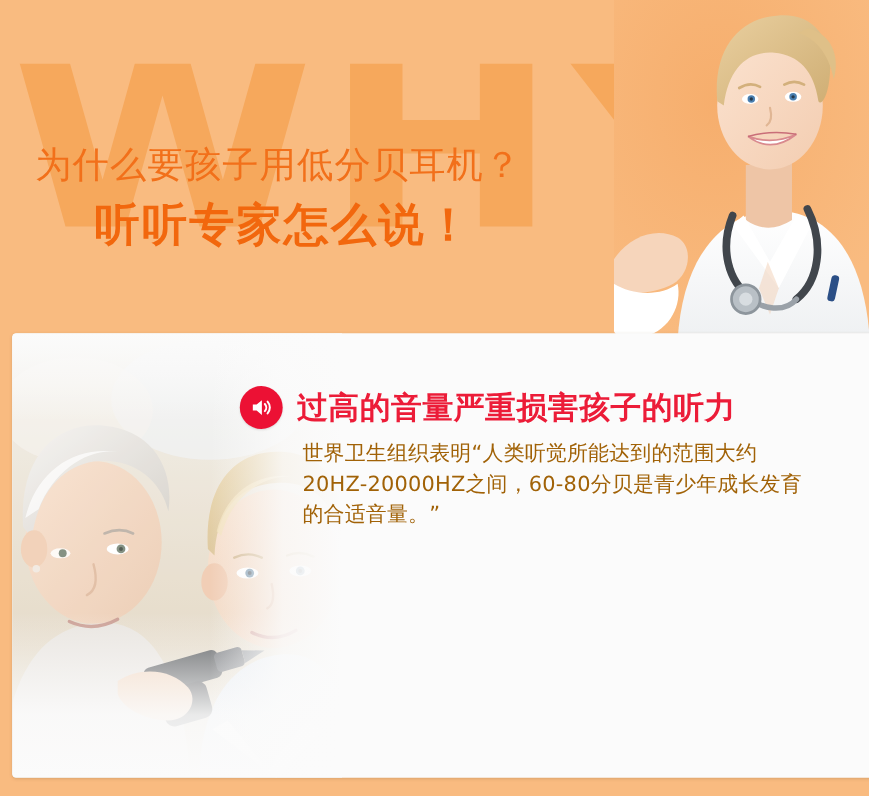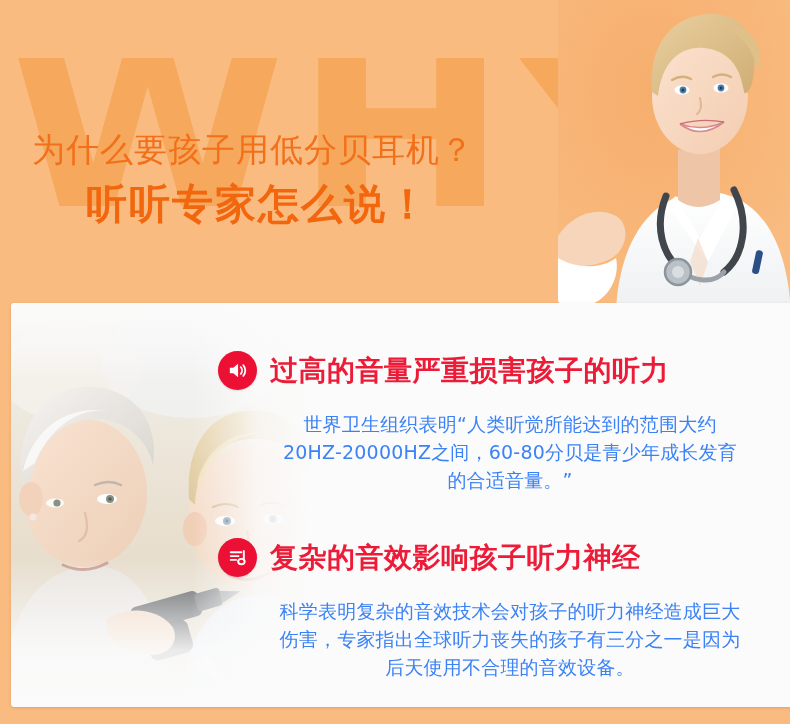--- a/index.html
+++ b/index.html
@@ -87,25 +87,24 @@
     box-shadow:0 1px 2px rgba(0,0,0,.12);
   }
   .badge svg{display:block;}
   .point-title{
     font-size:28px;line-height:36px;font-weight:bold;
     color:#ec1c38;letter-spacing:.5px;
     font-family:"DejaVu Sans","Liberation Sans",sans-serif;
     white-space:nowrap;
   }
   .point-body{
-    margin:20px 0 0 57px;
-    font-size:19px;line-height:28px;color:#3b82f6;
+    margin:8px 0 0 57px;
+    font-size:19px;line-height:28px;color:#a16207;
     letter-spacing:.2px;max-width:470px;
     font-family:"DejaVu Sans","Liberation Sans",sans-serif;
-    text-align:center;
   }
   .gap{height:34px;}
 </style>
 </head>
 <body>
 
 <div class="page">
 
   <div class="why-wrap">
     <div class="why-text">WHY</div>
@@ -274,31 +273,16 @@
               <path d="M18 6.4a8.4 8.4 0 0 1 0 11.2" stroke="#ffffff" stroke-width="1.9" fill="none" stroke-linecap="round"></path>
             </svg>
           </span>
           <span class="point-title">过高的音量严重损害孩子的听力</span>
         </div>
         <div class="point-body">世界卫生组织表明“人类听觉所能达到的范围大约20HZ-20000HZ之间，60-80分贝是青少年成长发育的合适音量。”</div>
       </div>
 
       <div class="gap"></div>
 
-      <div class="point">
-        <div class="point-head">
-          <span class="badge">
-            <svg width="23" height="23" viewBox="0 0 24 24">
-              <rect x="4" y="5.6" width="13" height="1.9" rx=".95" fill="#ffffff"></rect>
-              <rect x="4" y="9.6" width="10" height="1.9" rx=".95" fill="#ffffff"></rect>
-              <rect x="4" y="13.6" width="7.5" height="1.9" rx=".95" fill="#ffffff"></rect>
-              <path d="M18.6 5.2v9.4" stroke="#ffffff" stroke-width="2" stroke-linecap="round"></path>
-              <ellipse cx="16.1" cy="16.2" rx="3.4" ry="2.8" fill="none" stroke="#ffffff" stroke-width="2"></ellipse>
-            </svg>
-          </span>
-          <span class="point-title">复杂的音效影响孩子听力神经</span>
-        </div>
-        <div class="point-body">科学表明复杂的音效技术会对孩子的听力神经造成巨大伤害，专家指出全球听力丧失的孩子有三分之一是因为后天使用不合理的音效设备。</div>
-      </div>
 
     </div>
   </div>
 </div>
 
 </body></html>

